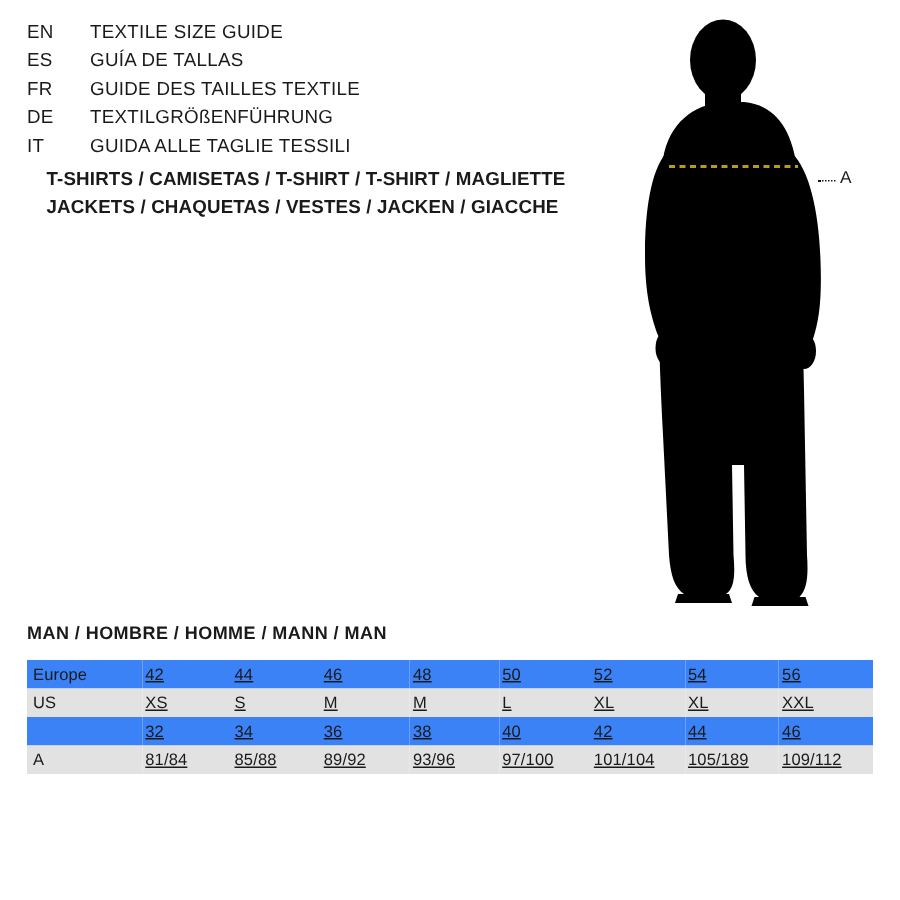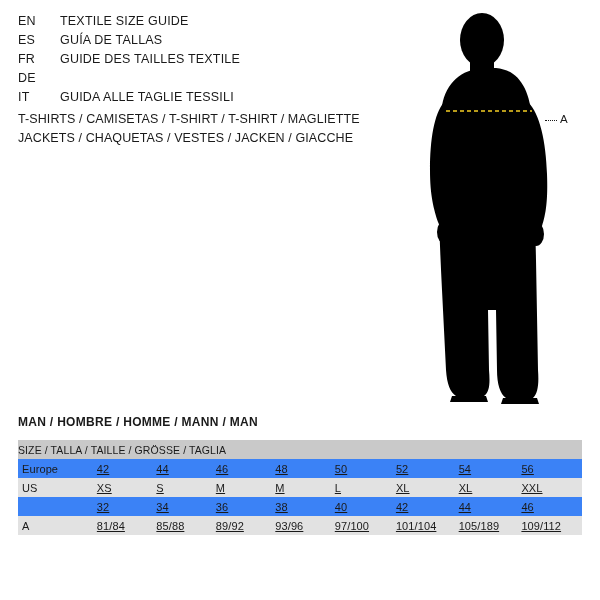--- a/index.html
+++ b/index.html
@@ -39,23 +39,24 @@
     flex: 0 0 42px;
     font-size: 12.5px;
   }
   .lang-text {
     flex: 1 1 auto;
   }
 
   
   .cat-block {
     position: absolute;
-    left: 18px;
+    left: 31px;
     top: 110px;
     width: 360px;
+    font-weight: bold;
   }
   .cat-line {
     font-size: 12.5px;
     line-height: 19px;
     letter-spacing: 0.1px;
     white-space: nowrap;
   }
 
   
   .figure-wrap {
@@ -150,20 +151,21 @@
     <div class="lang-row">
       <span class="lang-code">ES</span>
       <span class="lang-text">GUÍA DE TALLAS</span>
     </div>
     <div class="lang-row">
       <span class="lang-code">FR</span>
       <span class="lang-text">GUIDE DES TAILLES TEXTILE</span>
     </div>
     <div class="lang-row">
       <span class="lang-code">DE</span>
+      <span class="lang-text">TEXTILGRÖßENFÜHRUNG</span>
     </div>
     <div class="lang-row">
       <span class="lang-code">IT</span>
       <span class="lang-text">GUIDA ALLE TAGLIE TESSILI</span>
     </div>
   </div>
 
   <div class="cat-block">
     <div class="cat-line">T-SHIRTS / CAMISETAS / T-SHIRT / T-SHIRT / MAGLIETTE</div>
     <div class="cat-line">JACKETS / CHAQUETAS / VESTES / JACKEN / GIACCHE</div>
@@ -220,23 +222,20 @@
       <line x1="46" y1="101" x2="132" y2="101" stroke="#b89b1a" stroke-width="2" stroke-dasharray="4 3"></line>
     </svg>
     <div class="marker-dots"></div>
     <div class="marker-label">A</div>
   </div>
 
   <div class="table-title">MAN / HOMBRE / HOMME / MANN / MAN</div>
 
   <table class="size-table">
     <tbody>
-      <tr class="row-header">
-        <td colspan="9">SIZE / TALLA / TAILLE / GRÖSSE / TAGLIA</td>
-      </tr>
 
       <tr class="row-light">
         <td class="col-label">Europe</td>
         <td class="col-val">42</td>
         <td class="col-val">44</td>
         <td class="col-val">46</td>
         <td class="col-val">48</td>
         <td class="col-val">50</td>
         <td class="col-val">52</td>
         <td class="col-val">54</td>

